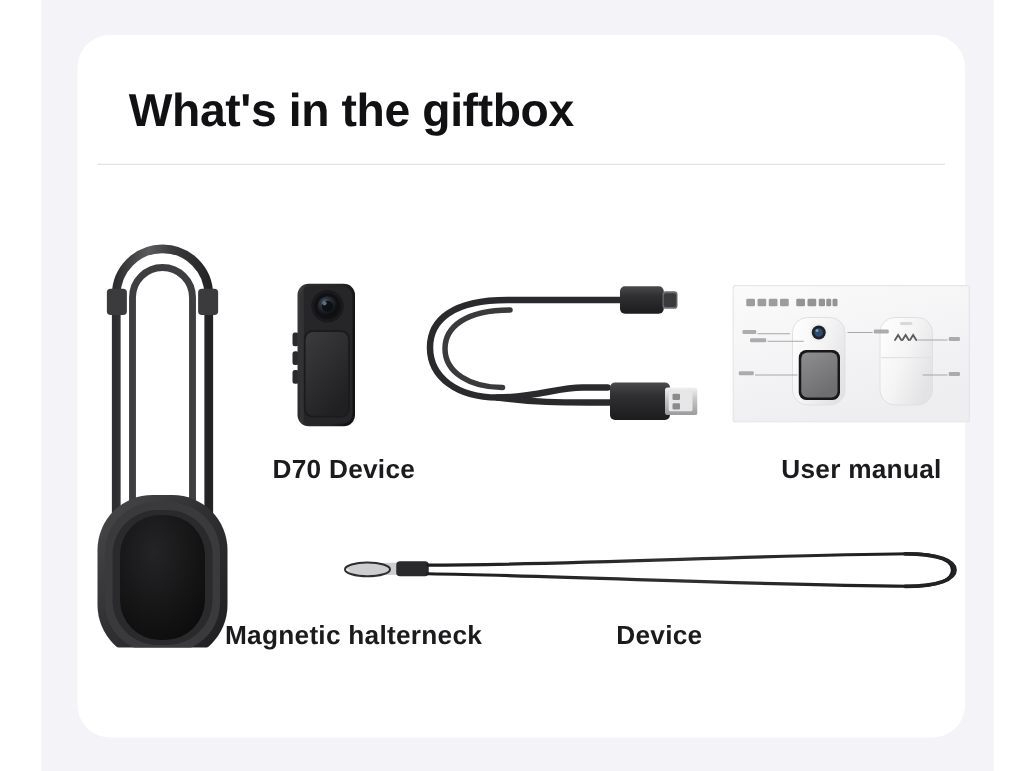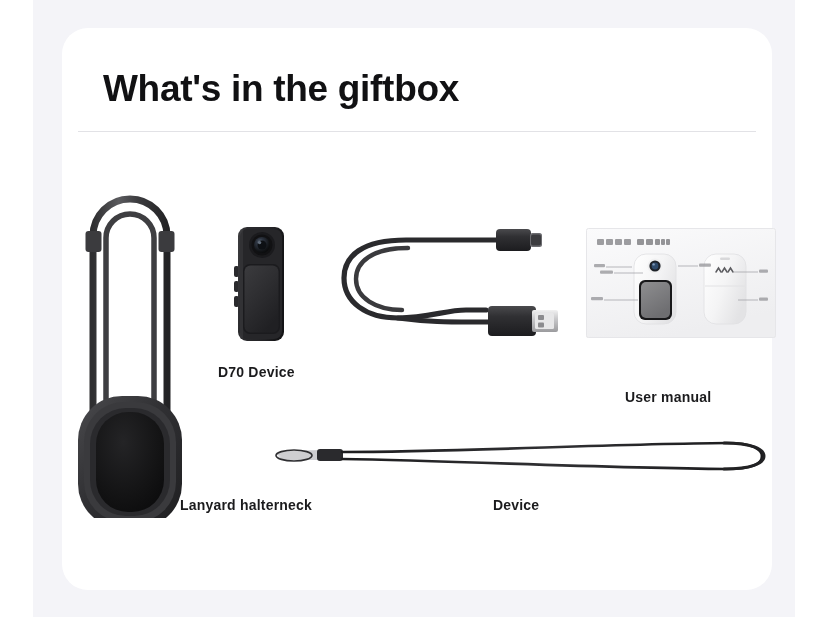--- a/index.html
+++ b/index.html
@@ -50,29 +50,29 @@
     position: absolute;
     left: 78px;
     top: 131px;
     width: 678px;
     height: 1px;
     background: #e2e2e6;
   }
 
   .label {
     position: absolute;
-    font-size: 14px;
+    font-size: 21px;
     font-weight: 700;
     color: #1b1b1d;
     letter-spacing: 0.2px;
     white-space: nowrap;
   }
   .lbl-device   { left: 218px; top: 364px; }
   .lbl-cable    { left: 378px; top: 364px; }
-  .lbl-manual   { left: 625px; top: 364px; margin-top: 25px; }
+  .lbl-manual   { left: 625px; top: 364px; }
   .lbl-halter   { left: 180px; top: 497px; }
   .lbl-lanyard  { left: 493px; top: 497px; }
 
   .art { position: absolute; }
   .art svg { display: block; }
 
   .halterneck { left: 60px;  top: 158px; }
   .device     { left: 231px; top: 224px; }
   .cable      { left: 336px; top: 222px; }
   .manual     { left: 586px; top: 228px; }
@@ -124,21 +124,21 @@
       <rect x="98.5" y="73" width="16" height="21" rx="3" fill="#3b3b3e"></rect>
 
       <g>
         <rect x="18" y="240" width="104" height="132" rx="44" fill="url(#padG)" transform="translate(0,-2)"></rect>
         <rect x="24" y="246" width="92" height="120" rx="40" fill="#3a3a3d" transform="translate(0,-2)"></rect>
         <rect x="30" y="252" width="80" height="108" rx="36" fill="#2a2a2d" transform="translate(0,-2)"></rect>
         <rect x="36" y="256" width="68" height="100" rx="32" fill="url(#padInnerG)" transform="translate(0,-2)"></rect>
       </g>
     </svg>
   </div>
-  <div class="label lbl-halter">Lanyard halterneck</div>
+  <div class="label lbl-halter">Magnetic halterneck</div>
 
   <div class="art device">
     <svg width="62" height="120" viewBox="0 0 62 120">
       <defs>
         <linearGradient id="bodyG" x1="0" y1="0" x2="1" y2="0.2">
           <stop offset="0" stop-color="#3c3c3f"></stop>
           <stop offset="0.2" stop-color="#2b2b2e"></stop>
           <stop offset="0.75" stop-color="#232326"></stop>
           <stop offset="1" stop-color="#141416"></stop>
         </linearGradient>

